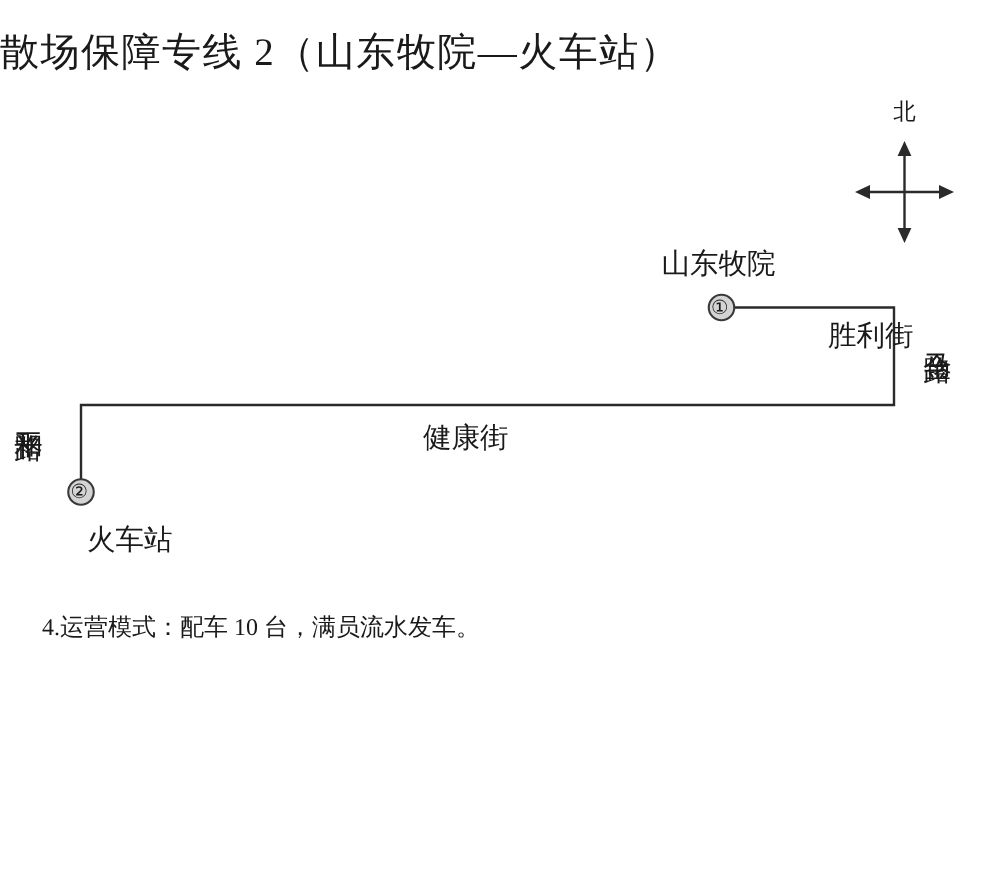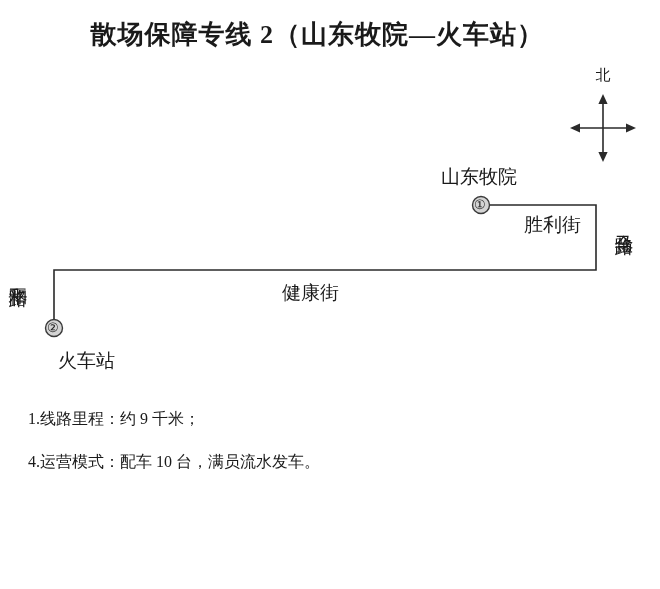--- a/index.html
+++ b/index.html
@@ -16,23 +16,23 @@
     color: #1a1a1a;
     -webkit-font-smoothing: antialiased;
   }
 
   
   #page-title {
     position: absolute;
     left: 0;
     top: 17px;
     width: 544px;
-    text-align: right;
+    text-align: left;
     font-size: 26px;
-    font-weight: bold;
+    font-weight: normal;
     letter-spacing: 1px;
     white-space: nowrap;
     font-family: "Liberation Serif", "DejaVu Serif", serif;
   }
 
   
   #compass {
     position: absolute;
     left: 560px;
     top: 66px;
@@ -75,21 +75,21 @@
   }
   .map-label.vertical {
     writing-mode: vertical-rl;
     text-orientation: upright;
     letter-spacing: 1px;
     white-space: normal;
   }
 
   #label-stop1-name { left: 441px; top: 168px; }
   #label-stop2-name { left: 22px;  top: 352px; margin-left: 36px; }
-  #label-street-shengli { left: 524px; top: 216px; }
+  #label-street-shengli { left: 552px; top: 216px; }
   #label-street-jiankang { left: 282px; top: 284px; }
   #label-street-jinma   { left: 616px; top: 220px; }
   #label-street-heping  { left: 10px;  top: 272px; }
 
   
   #notes {
     position: absolute;
     left: 28px;
     top: 409px;
     width: 610px;
@@ -146,15 +146,14 @@
 
 <div class="map-label" id="label-street-shengli">胜利街</div>
 
 <div class="map-label" id="label-street-jiankang">健康街</div>
 
 <div class="map-label vertical" id="label-street-jinma">金马路</div>
 
 <div class="map-label vertical" id="label-street-heping">和平路</div>
 
 <div id="notes">
-  <div class="note-item">1.线路里程：约 9 千米；</div>
   <div class="note-item">4.运营模式：配车 10 台，满员流水发车。</div>
 </div>
 
 </body></html>

